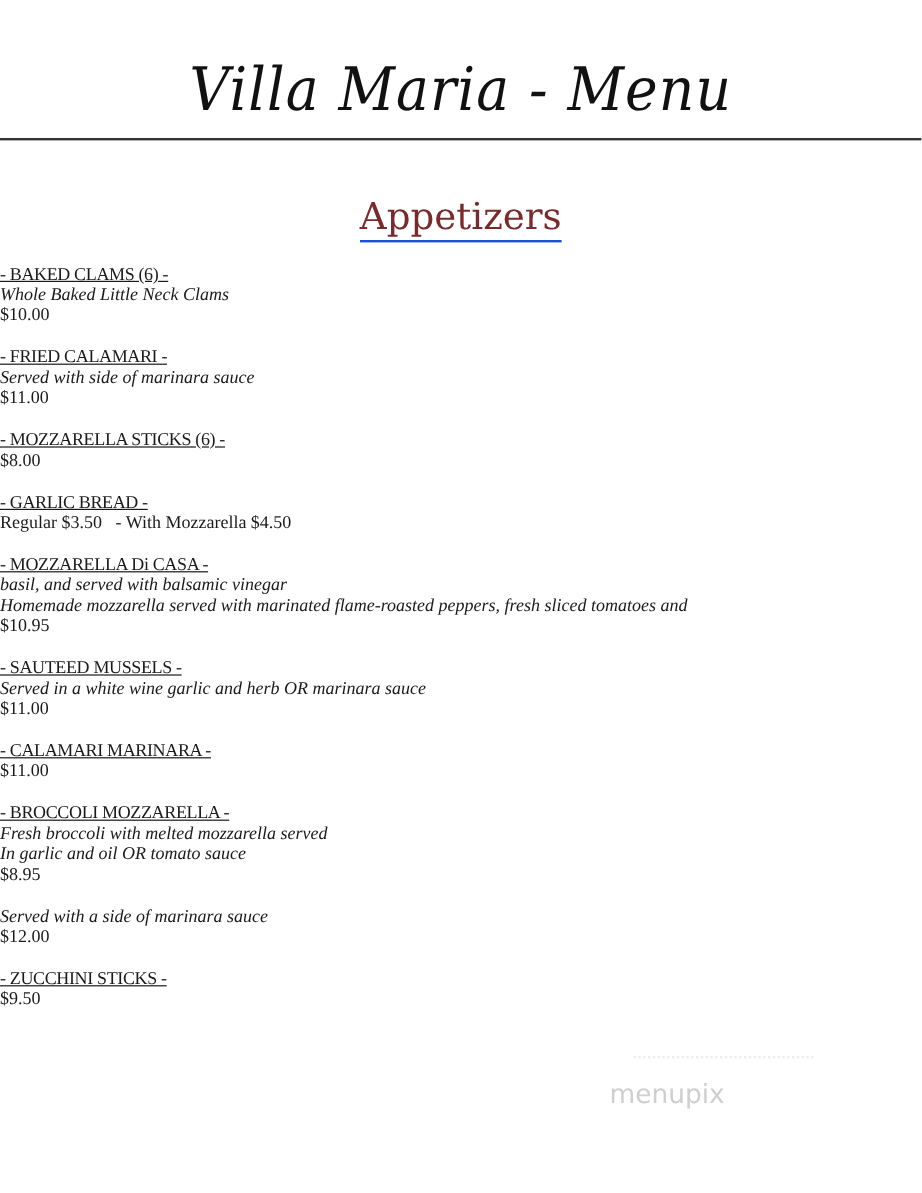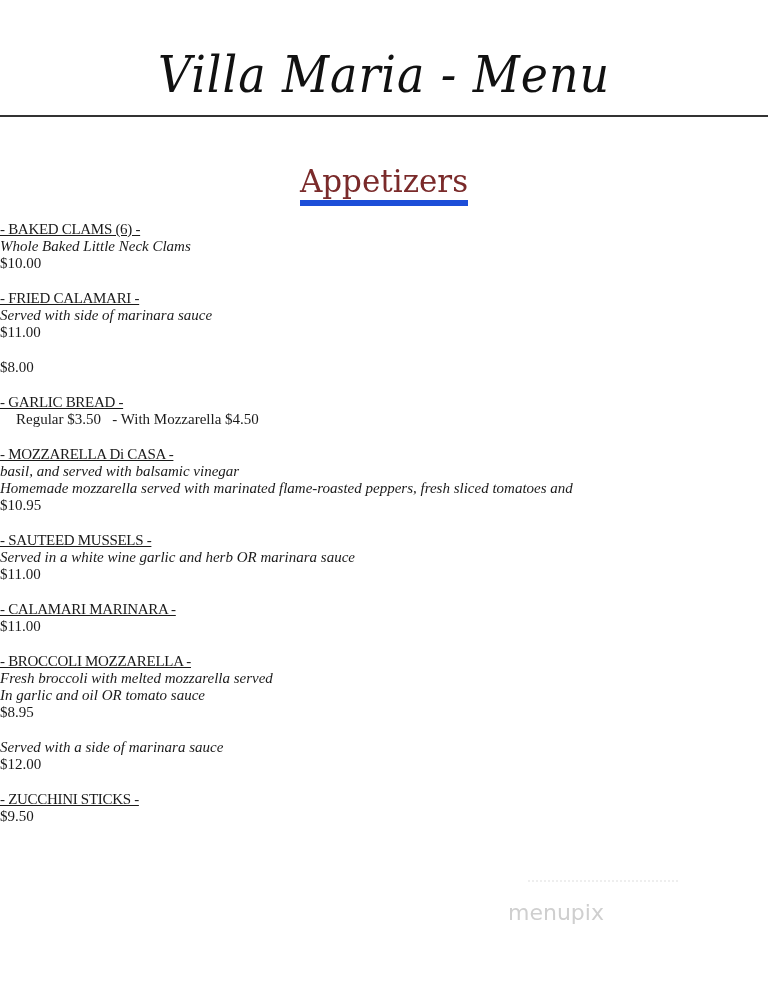--- a/index.html
+++ b/index.html
@@ -7,21 +7,21 @@
   .title {
     position:absolute; left:0; top:46px; width:768px; text-align:center;
     font-family:"DejaVu Serif", serif; font-style:italic; font-size:50px; letter-spacing:1px;
     color:#111; transform:scaleX(0.92);
   }
   .rule { position:absolute; left:0; top:115px; width:768px; height:2px; background:#333; }
   .section-title {
     position:absolute; left:0; top:163px; width:768px; text-align:center;
     font-family:"DejaVu Serif", serif; font-size:31px; color:#7a2a2a;
   }
-  .section-title span { border-bottom:6px solid #1d4ed8; padding-bottom:1px; }
+  .section-title span { border-bottom:2px solid #1d4ed8; padding-bottom:1px; }
   .items { position:absolute; left:0; top:221px; width:768px; }
   .item { margin:0; }
   .item-name { font-family:"Liberation Serif", serif; font-size:15px; line-height:17px; letter-spacing:-0.3px; }
   .item-name span { text-decoration:underline; }
   .item-desc { font-family:"Liberation Serif", serif; font-style:italic; font-size:15px; line-height:17px; }
   .item-price { font-family:"Liberation Serif", serif; font-size:15px; line-height:17px; }
   .gap { height:18px; }
   .watermark {
     position:absolute; left:508px; top:900px; font-family:"DejaVu Sans", sans-serif;
     font-size:22px; color:#cfcfcf; letter-spacing:0px;
@@ -48,27 +48,28 @@
   <div class="gap"></div>
 
   <div class="item">
     <div class="item-name"><span>- FRIED CALAMARI -</span></div>
     <div class="item-desc">Served with side of marinara sauce</div>
     <div class="item-price">$11.00</div>
   </div>
   <div class="gap"></div>
 
   <div class="item">
+    <div class="item-name"><span>- MOZZARELLA STICKS (6) -</span></div>
     <div class="item-price">$8.00</div>
   </div>
   <div class="gap"></div>
 
   <div class="item">
     <div class="item-name"><span>- GARLIC BREAD -</span></div>
-    <div class="item-price" style="white-space:pre;margin-left:16px;">Regular $3.50   - With Mozzarella $4.50</div>
+    <div class="item-price" style="white-space:pre;">Regular $3.50   - With Mozzarella $4.50</div>
   </div>
   <div class="gap"></div>
 
   <div class="item">
     <div class="item-name"><span>- MOZZARELLA Di CASA -</span></div>
     <div class="item-desc">basil, and served with balsamic vinegar</div>
     <div class="item-desc">Homemade mozzarella served with marinated flame-roasted peppers, fresh sliced tomatoes and</div>
     <div class="item-price">$10.95</div>
   </div>
   <div class="gap"></div>

